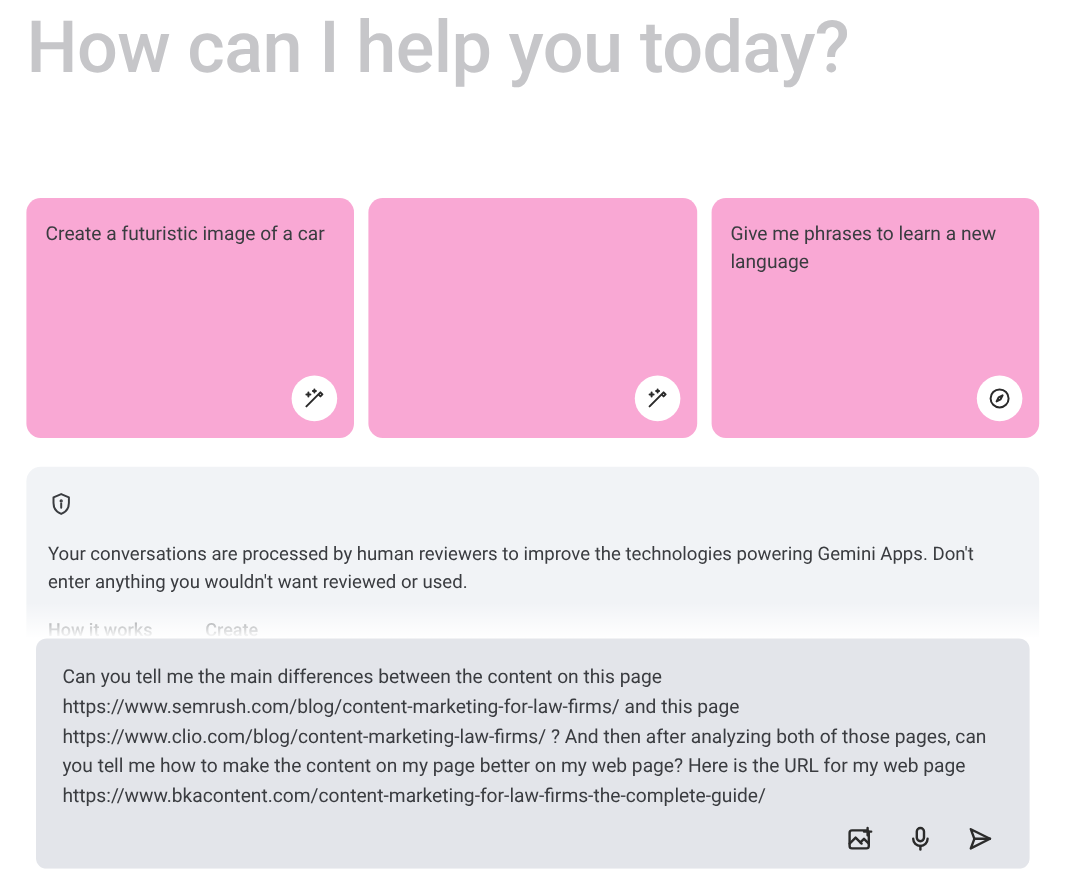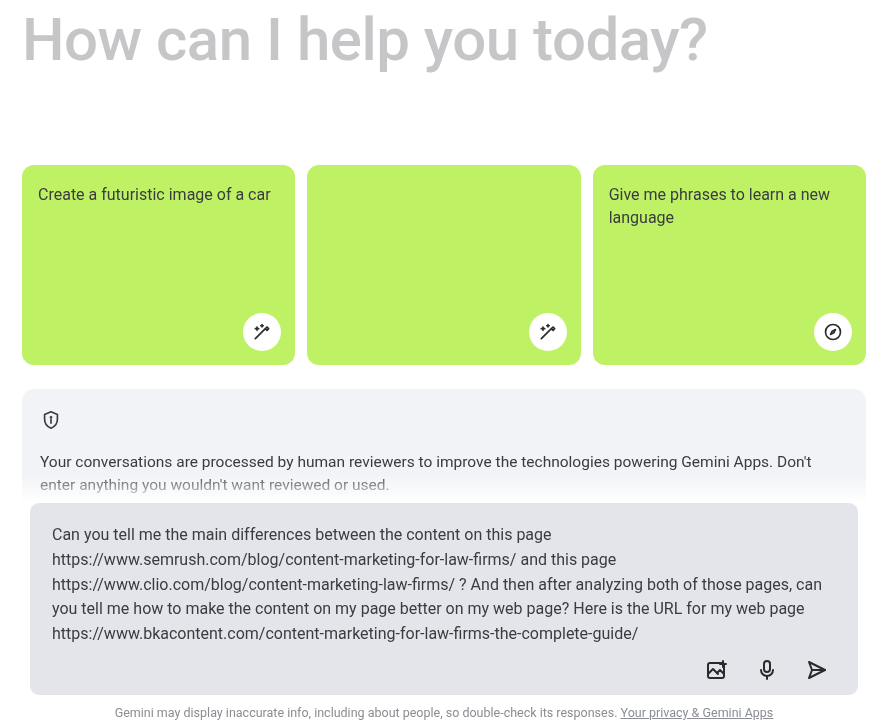--- a/index.html
+++ b/index.html
@@ -22,21 +22,21 @@
     margin-top: 4px;
     margin-bottom: 90px;
   }
   .cards {
     display: flex;
     gap: 12px;
     margin-bottom: 24px;
   }
   .card {
     flex: 1;
-    background: #bef264;
+    background: #f9a8d4;
     border-radius: 12px;
     padding: 18px 16px 14px 16px;
     height: 200px;
     position: relative;
     cursor: pointer;
   }
   .card-text {
     font-size: 16px;
     line-height: 1.45;
     color: #3a3c40;
@@ -220,16 +220,13 @@
         </svg>
       </div>
       <div class="ic">
         <svg viewBox="0 0 24 24" stroke-width="2" stroke-linecap="round" stroke-linejoin="round">
           <path d="M4 4 L20 12 L4 20 L7 12 Z"></path>
           <line x1="7" y1="12" x2="20" y2="12"></line>
         </svg>
       </div>
     </div>
   </div>
-  <div class="footer">
-    <span>Gemini may display inaccurate info, including about people, so double-check its responses. </span><span class="u">Your privacy &amp; Gemini Apps</span>
-  </div>
 </div>
 
 </body></html>

